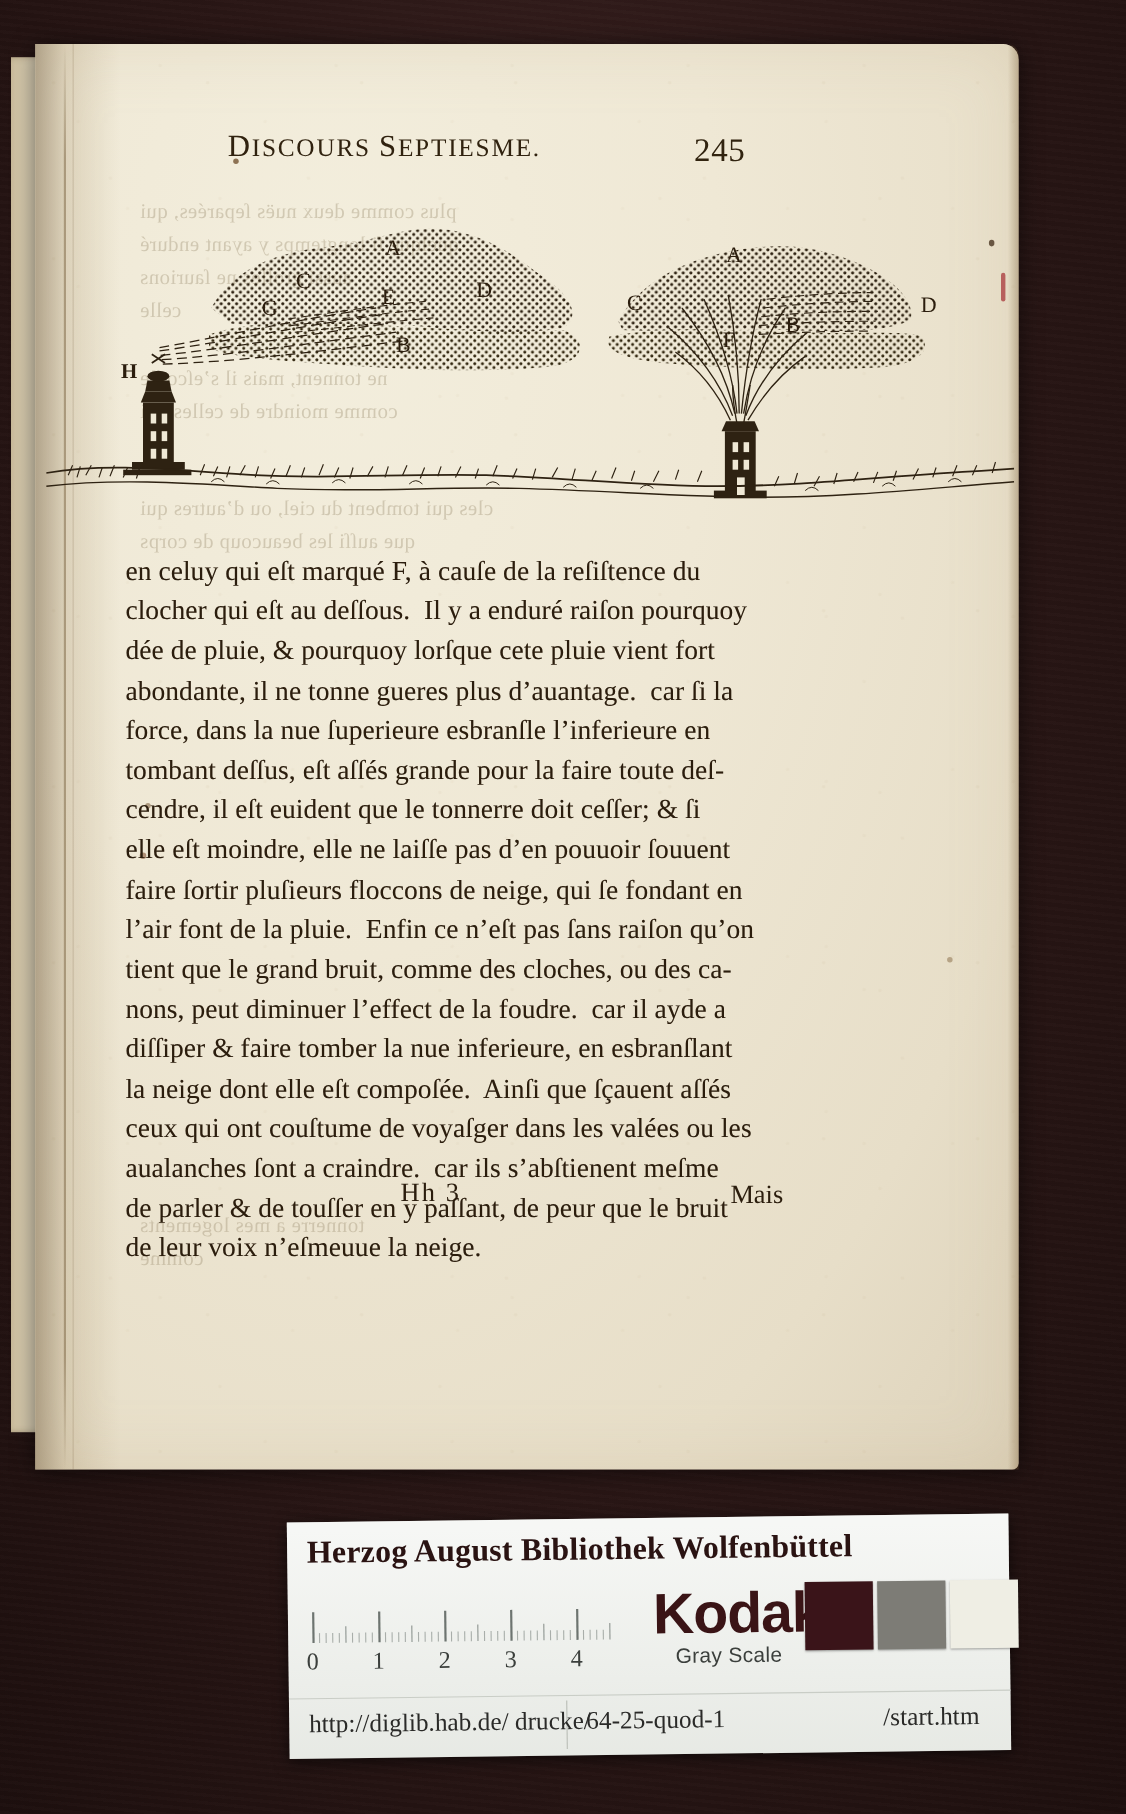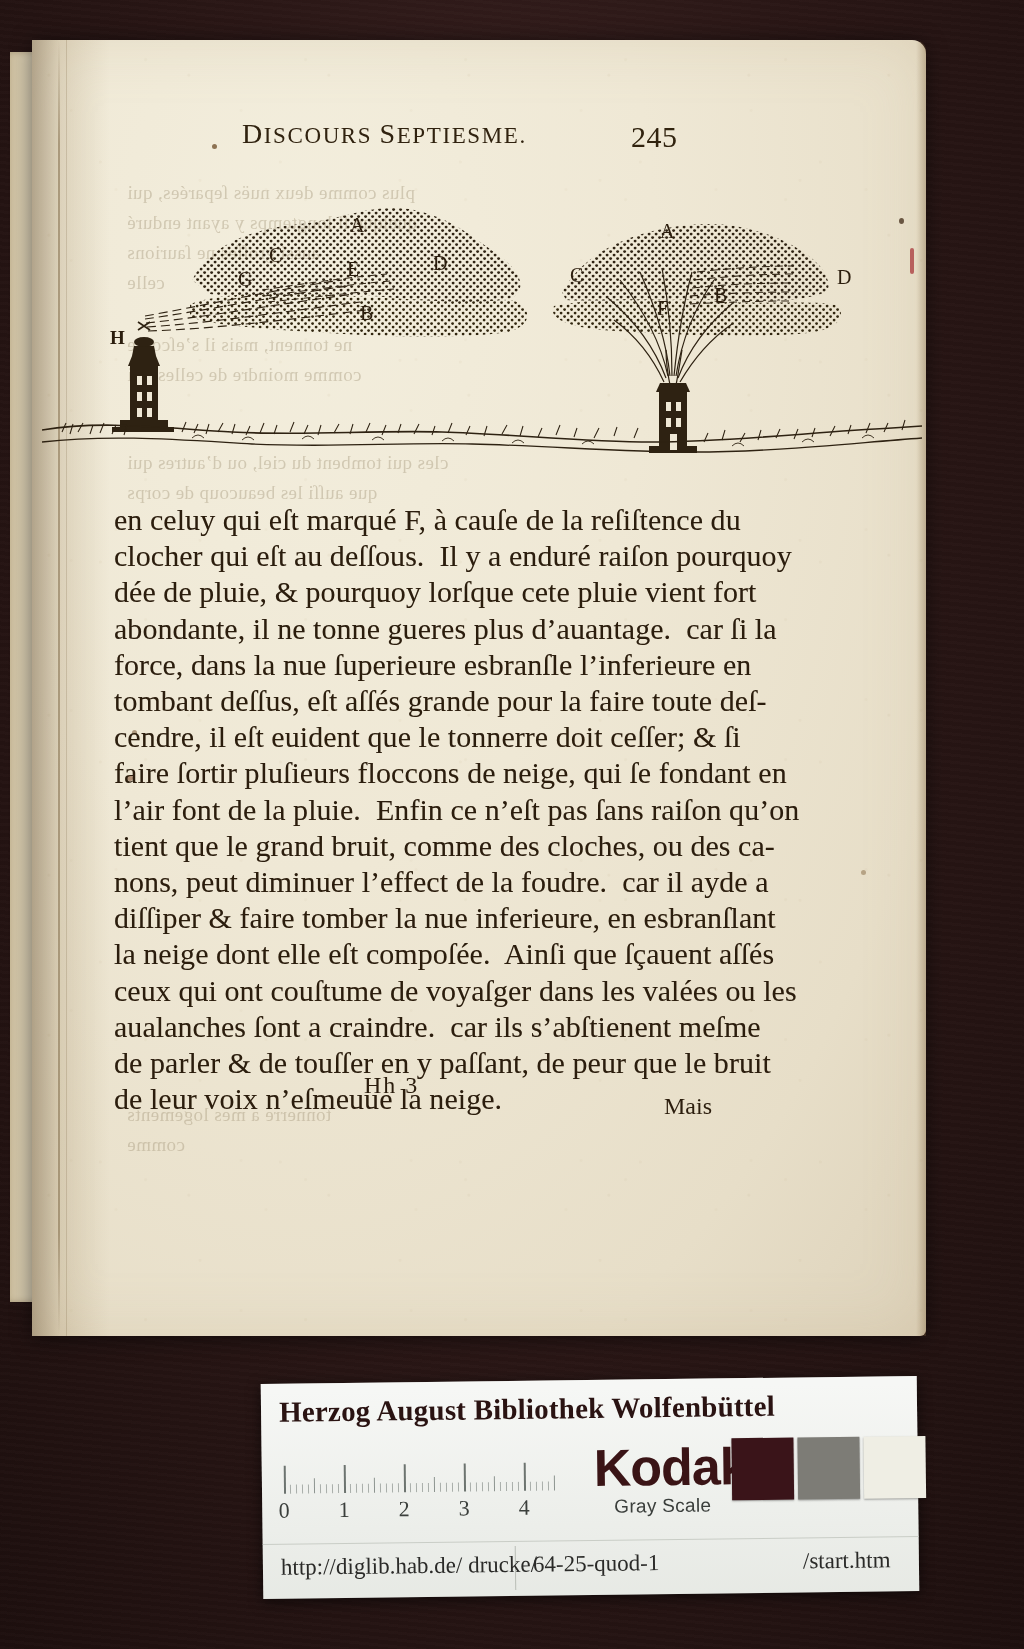--- a/index.html
+++ b/index.html
@@ -70,35 +70,35 @@
     background:#7a5a33;opacity:.45;}
 
   
   .showthrough{position:absolute;color:#9d8f72;opacity:.38;
     font-family:"Liberation Serif",serif;font-size:19px;line-height:30px;
     transform:scaleX(-1);letter-spacing:.4px;white-space:pre;pointer-events:none;}
 
   
   #hdr{position:absolute;left:0;top:78px;width:100%;height:34px;}
   #hdr-title{position:absolute;left:175px;top:0;color:#30220f;
-    font-size:23px;letter-spacing:1.6px;font-variant:small-caps;white-space:nowrap;margin-left:35px;}
+    font-size:23px;letter-spacing:1.6px;font-variant:small-caps;white-space:nowrap;}
   #hdr-title .cap{font-size:28px;}
   #hdr-page{position:absolute;left:599px;top:2px;color:#31230f;font-size:30px;letter-spacing:.5px;}
 
   
   #fig{position:absolute;left:10px;top:140px;width:880px;height:280px;}
   #fig svg{display:block;}
 
   
   #body{position:absolute;left:82px;top:462px;width:640px;}
-  .ln{color:#2b1d0d;font-size:30px;line-height:36.2px;white-space:pre;
+  .ln{color:#2b1d0d;font-size:25px;line-height:36.2px;white-space:pre;
       letter-spacing:.05px;text-shadow:0 0 .6px rgba(43,29,13,.25);}
   #footline{position:absolute;left:82px;top:1032px;width:640px;height:40px;}
   #sig{position:absolute;left:250px;top:0;color:#2b1d0d;font-size:24px;letter-spacing:2px;}
-  #catch{position:absolute;left:550px;top:2px;color:#2b1d0d;font-size:24px;margin-top:19px;}
+  #catch{position:absolute;left:550px;top:2px;color:#2b1d0d;font-size:24px;}
 
   
   #target{position:absolute;left:262px;top:1380px;width:656px;height:215px;
     background:#eef0ec;
     transform:rotate(-0.7deg);
     box-shadow:0 3px 14px rgba(0,0,0,.6);}
   #target:before{content:"";position:absolute;inset:0;
     background:linear-gradient(180deg,rgba(255,255,255,.5),rgba(210,214,206,.25));}
   #tgt-title{position:absolute;left:18px;top:12px;width:624px;color:#2a1312;
     font-family:"Liberation Serif",serif;font-weight:bold;font-size:29px;letter-spacing:.2px;white-space:nowrap;}
@@ -322,20 +322,21 @@
     </div>
 
     <div id="body">
       <div class="ln">en celuy qui eſt marqué F, à cauſe de la reſiſtence du</div>
       <div class="ln">clocher qui eſt au deſſous.  Il y a enduré raiſon pourquoy</div>
       <div class="ln">dée de pluie, &amp; pourquoy lorſque cete pluie vient fort</div>
       <div class="ln">abondante, il ne tonne gueres plus d’auantage.  car ſi la</div>
       <div class="ln">force, dans la nue ſuperieure esbranſle l’inferieure en</div>
       <div class="ln">tombant deſſus, eſt aſſés grande pour la faire toute deſ-</div>
       <div class="ln">cendre, il eſt euident que le tonnerre doit ceſſer; &amp; ſi</div>
+      <div class="ln">elle eſt moindre, elle ne laiſſe pas d’en pouuoir ſouuent</div>
       <div class="ln">faire ſortir pluſieurs floccons de neige, qui ſe fondant en</div>
       <div class="ln">l’air font de la pluie.  Enfin ce n’eſt pas ſans raiſon qu’on</div>
       <div class="ln">tient que le grand bruit, comme des cloches, ou des ca-</div>
       <div class="ln">nons, peut diminuer l’effect de la foudre.  car il ayde a</div>
       <div class="ln">diſſiper &amp; faire tomber la nue inferieure, en esbranſlant</div>
       <div class="ln">la neige dont elle eſt compoſée.  Ainſi que ſçauent aſſés</div>
       <div class="ln">ceux qui ont couſtume de voyaſger dans les valées ou les</div>
       <div class="ln">aualanches ſont a craindre.  car ils s’abſtienent meſme</div>
       <div class="ln">de parler &amp; de touſſer en y paſſant, de peur que le bruit</div>
       <div class="ln">de leur voix n’eſmeuue la neige.</div>

